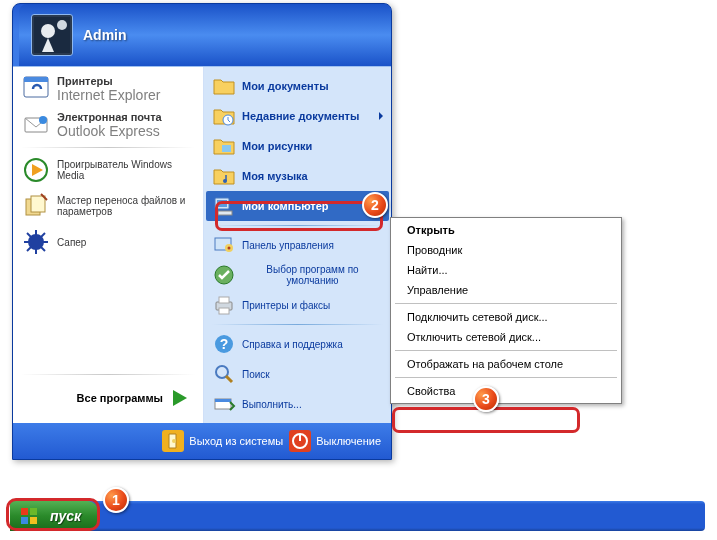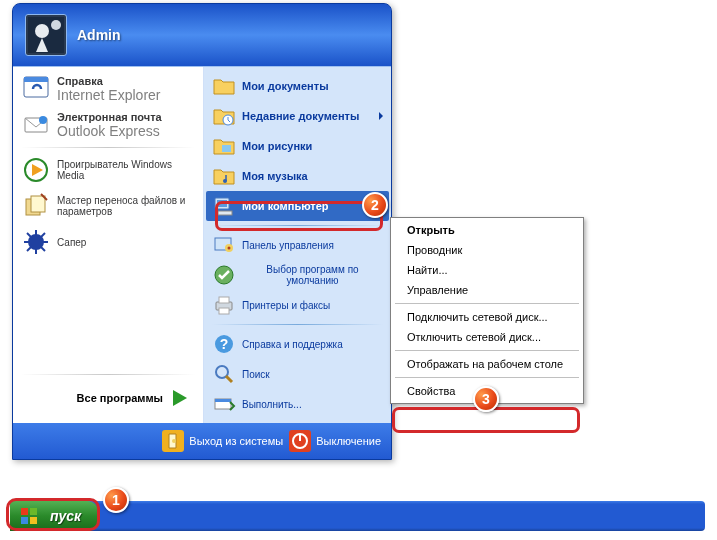--- a/index.html
+++ b/index.html
@@ -22,20 +22,21 @@
     border: 1px solid #0a3a9e;
     box-shadow: 2px 2px 6px rgba(0,0,0,0.3);
   }
   .sm-header {
     display: flex;
     align-items: center;
     padding: 8px 12px;
     height: 62px;
     background: linear-gradient(to bottom, #1a52c8 0%, #4a8cf0 50%, #1a52c8 100%);
     border-radius: 8px 8px 0 0;
+    margin-left: 6px;
   }
   .avatar {
     width: 42px;
     height: 42px;
     border: 1px solid #8eb8f0;
     border-radius: 3px;
     background: #2a3a50;
     margin-right: 10px;
     display: flex;
     align-items: center;
@@ -161,21 +162,21 @@
     font-weight: bold;
     font-size: 14px;
     display: flex;
     align-items: center;
     justify-content: center;
   }
   .context-menu {
     position: absolute;
     top: 217px;
     left: 390px;
-    width: 194px;
+    width: 232px;
     background: #fff;
     border: 1px solid #808080;
     box-shadow: 2px 2px 4px rgba(0,0,0,0.3);
     padding: 2px;
   }
   .cm-item {
     padding: 4px 14px;
     font-size: 11px;
     cursor: pointer;
   }
@@ -244,21 +245,21 @@
     <div class="left-col">
       <div class="item">
         <div class="icon-lg">
             <svg viewBox="0 0 30 30">
               <rect x="3" y="3" width="24" height="20" rx="2" fill="#fff" stroke="#4a6aa0"></rect>
               <rect x="3" y="3" width="24" height="5" fill="#4a8ae0"></rect>
               <path d="M12 15 a4 4 0 1 1 8 0" stroke="#2a5ab0" stroke-width="2.5" fill="none"></path>
             </svg>
           </div>
         <div class="item-text">
-            <span class="title-bold">Справка</span>
+            <span class="title-bold">Принтеры</span>
             <span class="sub">Internet Explorer</span>
           </div>
       </div>
       <div class="item">
         <div class="icon-lg">
             <svg viewBox="0 0 30 30">
               <rect x="4" y="8" width="22" height="14" rx="1" fill="#fff" stroke="#888"></rect>
               <path d="M4 8 L15 17 L26 8" stroke="#999" fill="none"></path>
               <circle cx="22" cy="10" r="4" fill="#3a8ae0"></circle>
             </svg>

